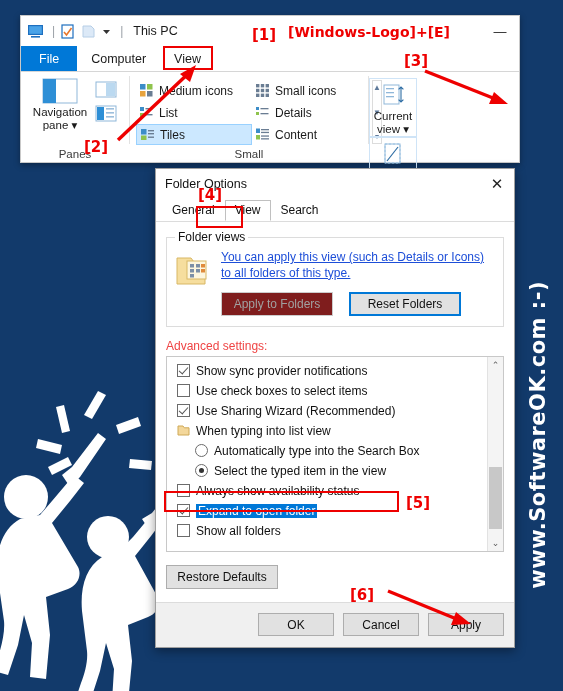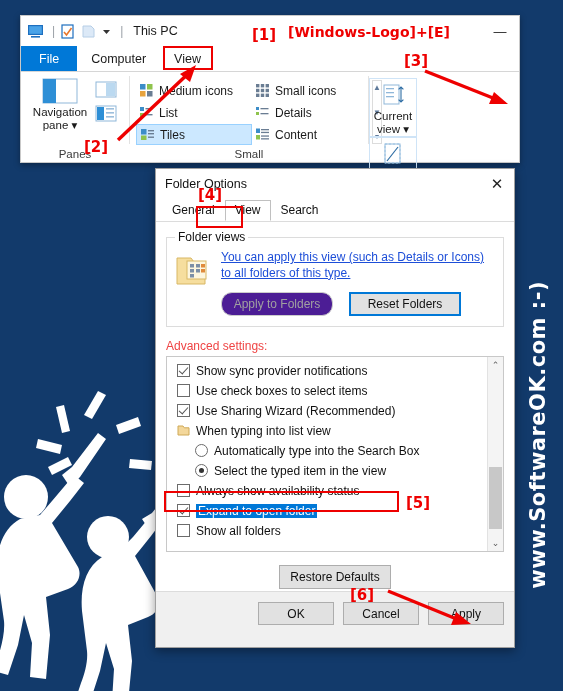--- a/index.html
+++ b/index.html
@@ -155,21 +155,21 @@
   #folder-views-row { display: flex; gap: 10px; }
   #folder-icon { width: 36px; height: 34px; flex: 0 0 36px; margin-top: 4px; }
   #folder-views-right { flex: 1; }
   #fv-desc { font-size: 12px; color: #1d4ed8; line-height: 1.32; text-decoration: underline; }
   #fv-buttons { display: flex; gap: 16px; margin-top: 10px; }
   .dlg-btn {
     height: 24px; min-width: 112px; font-size: 12px;
     border: 1px solid #adadad; background: #e1e1e1; color: #111;
     display: flex; align-items: center; justify-content: center;
   }
-  .dlg-btn.disabled { color: #a0a0a0; background: #4c1d95; border-color: #ccc; border-radius: 11px; }
+  .dlg-btn.disabled { color: #a0a0a0; background: #7f1d1d; border-color: #ccc; }
   .dlg-btn.focused { border: 2px solid #0078d7; background: #e1e1e1; }
 
   #advanced-label { font-size: 12px; color: #ef4444; margin: 12px 0 3px 0; }
   #advanced-list {
     border: 1px solid #c8c8c8; height: 196px; background: #fff;
     position: relative; overflow: hidden;
   }
   #adv-items { padding: 4px 0 0 0; }
   .adv-row {
     display: flex; align-items: center; height: 20px;
@@ -199,23 +199,23 @@
   #adv-scrollbar {
     position: absolute; right: 0; top: 0; width: 16px; height: 100%;
     background: #f4f4f4; border-left: 1px solid #e2e2e2;
     display: flex; flex-direction: column; align-items: center;
   }
   .sb-arrow { height: 16px; width: 100%; display: flex; align-items: center;
     justify-content: center; color: #5a5a5a; font-size: 9px; }
   #sb-track { flex: 1; width: 100%; position: relative; }
   #sb-thumb { position: absolute; left: 1px; right: 1px; bottom: 6px; height: 62px; background: #c8c8c8; }
 
-  #restore-row { display: flex; justify-content: center; margin-top: 13px; }
+  #restore-row { display: flex; justify-content: flex-start; margin-top: 13px; }
   #dlg-footer {
-    position: absolute; left: 0; right: 0; bottom: 12px; height: 44px;
+    position: absolute; left: 0; right: 0; bottom: 1px; height: 44px;
     background: #f0f0f0; border-top: 1px solid #dcdcdc;
     display: flex; align-items: center; justify-content: flex-end;
     gap: 9px; padding-right: 10px;
   }
   #dlg-footer .dlg-btn { min-width: 76px; height: 23px; }
 
   
   .callout {
     position: absolute; color: #ee0000; font-weight: bold;
     font-family: "DejaVu Sans", sans-serif; font-size: 15px;

